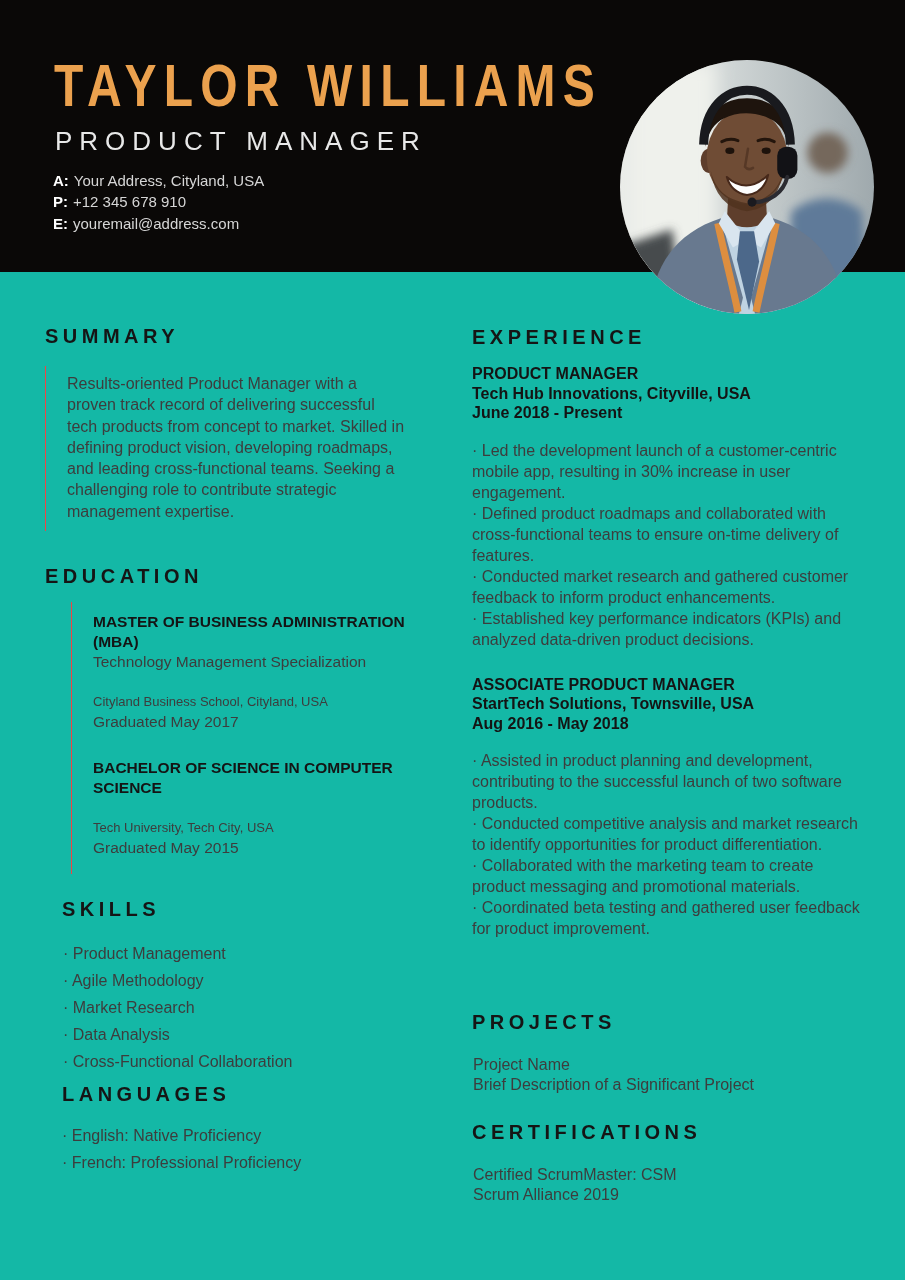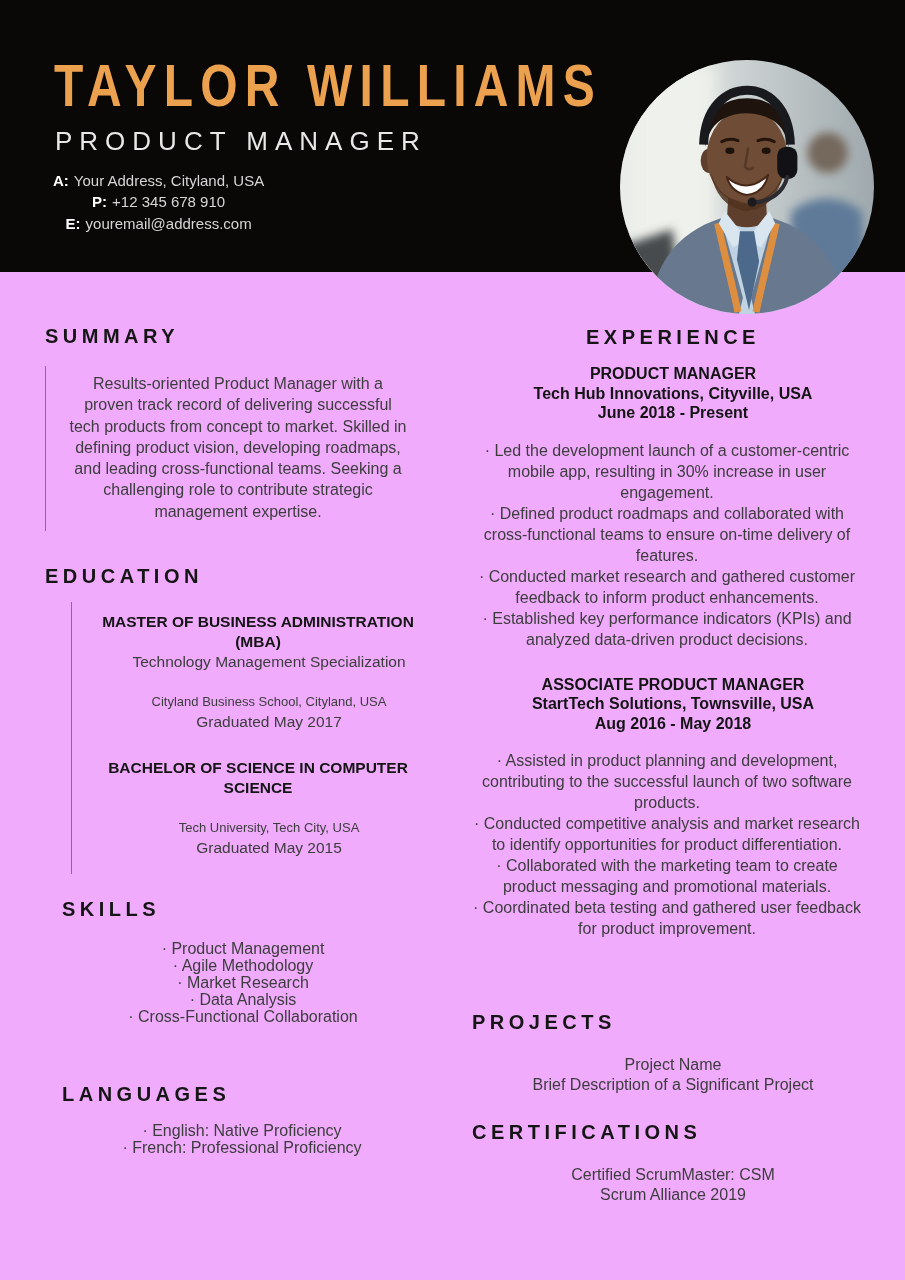--- a/index.html
+++ b/index.html
@@ -1,17 +1,17 @@
 <!DOCTYPE html>
 <html><head>
 <meta charset="utf-8">
 <style>
   html,body{margin:0;padding:0;background:#ffffff;}
-  .page{position:relative;width:905px;height:1280px;background:#f0abfc;overflow:hidden;
-        font-family:"Liberation Sans",sans-serif;color:#3d3d3d;text-align:center;}
+  .page{position:relative;width:905px;height:1280px;background:#14b8a6;overflow:hidden;
+        font-family:"Liberation Sans",sans-serif;color:#3d3d3d;}
   
   .header{position:absolute;left:0;top:0;width:905px;height:272px;background:#0a0807;}
   .name{position:absolute;left:54px;top:56px;font-size:60px;font-weight:700;line-height:1;
         letter-spacing:.15em;color:#EBA14E;white-space:nowrap;
         transform:scaleX(.8);transform-origin:left top;}
   .job-title{position:absolute;left:55px;top:126px;font-size:26px;font-weight:400;
         letter-spacing:7px;color:#E8E8E8;white-space:nowrap;}
   .contact{position:absolute;left:53px;top:170px;font-size:15px;line-height:21.4px;color:#D6D6D6;}
   .contact-label{color:#ffffff;font-weight:700;margin-right:5px;}
   
@@ -31,21 +31,21 @@
   .edu-entry + .edu-entry{margin-top:26px;}
   .edu-degree{font-weight:700;color:#141414;font-size:15.5px;line-height:20px;width:330px;}
   .edu-detail{font-size:15.5px;line-height:20px;}
   .edu-detail:empty{display:none;}
   .edu-school{margin-top:20px;font-size:13px;line-height:20px;}
   .edu-grad{font-size:15.5px;line-height:20px;}
   #skills-h{left:62px;top:898px;}
   #summary-h{left:45px;top:325px;}
   #education-h{left:45px;top:565px;}
   #languages-h{left:62px;top:1083px;}
-  .plain-list{position:absolute;white-space:pre-line;font-size:16px;line-height:17px;color:#3d3d3d;}
+  .plain-list{position:absolute;white-space:pre-line;font-size:16px;line-height:27px;color:#3d3d3d;}
   #skills-list{left:63px;top:940px;width:360px;}
   #langs-list{left:62px;top:1122px;width:360px;}
   
   #experience{position:absolute;left:472px;top:325px;width:402px;}
   #experience .sec-h-flow{font-size:20px;font-weight:700;letter-spacing:4.5px;color:#151515;
         line-height:25px;white-space:nowrap;}
   .job{margin-top:14px;}
   .job + .job{margin-top:25px;}
   .job-head{font-weight:700;color:#141414;font-size:16px;line-height:19.5px;}
   .job-bullets{margin-top:17px;white-space:pre-line;font-size:16px;line-height:21px;width:390px;}

